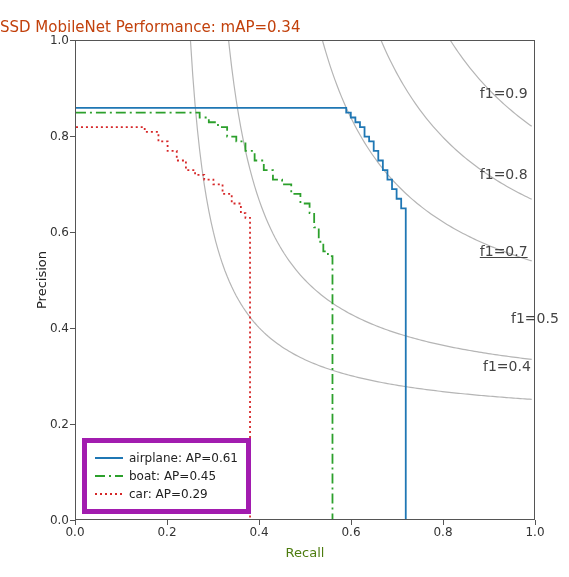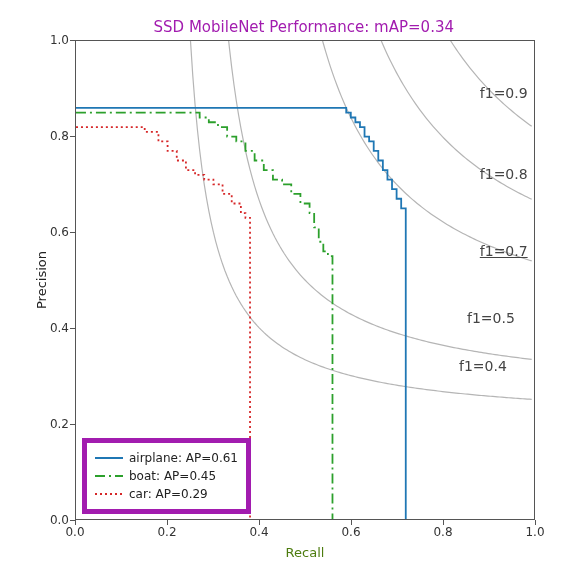--- a/index.html
+++ b/index.html
@@ -12,23 +12,23 @@
     position: relative;
     width: 569px;
     height: 577px;
     background: #fff;
   }
   .title {
     position: absolute;
     top: 18px;
     left: 0;
     width: 454px;
-    text-align: right;
+    text-align: left;
     font-size: 15px;
-    color: #a21caf;
+    color: #c2410c;
   }
   .plot-area {
     position: absolute;
     left: 75px;
     top: 40px;
     width: 460px;
     height: 480px;
     border: 1px solid #555;
     box-sizing: border-box;
     overflow: hidden;
@@ -141,22 +141,22 @@
       <div class="tick-mark-y" style="top: 328px;"></div>
       <div class="tick-y" style="left: 69px; top: 328px;">0.4</div>
       <div class="tick-mark-y" style="top: 232px;"></div>
       <div class="tick-y" style="left: 69px; top: 232px;">0.6</div>
       <div class="tick-mark-y" style="top: 136px;"></div>
       <div class="tick-y" style="left: 69px; top: 136px;">0.8</div>
       <div class="tick-mark-y" style="top: 40px;"></div>
       <div class="tick-y" style="left: 69px; top: 40px;">1.0</div>
     </div>
   <div id="iso-labels">
-      <div class="iso-label" style="left: 459px; top: 358.4px; text-align: center;">f1=0.4</div>
-      <div class="iso-label" style="left: 467px; top: 310.4px;">f1=0.5</div>
+      <div class="iso-label" style="left: 483px; top: 358.4px; text-align: center;">f1=0.4</div>
+      <div class="iso-label" style="left: 511px; top: 310.4px;">f1=0.5</div>
       <div class="iso-label" style="left: 479.8px; top: 243.2px; text-decoration: underline;">f1=0.7</div>
       <div class="iso-label" style="left: 479.8px; top: 166.4px; text-align: center;">f1=0.8</div>
       <div class="iso-label" style="left: 479.8px; top: 84.8px;">f1=0.9</div>
     </div>
 
   <div class="legend" id="legend">
       <div class="legend-row">
         <span class="legend-swatch">
           <svg width="28" height="14">
             <line x1="0" y1="7" x2="28" y2="7" stroke="#1f77b4" stroke-width="2"></line>

